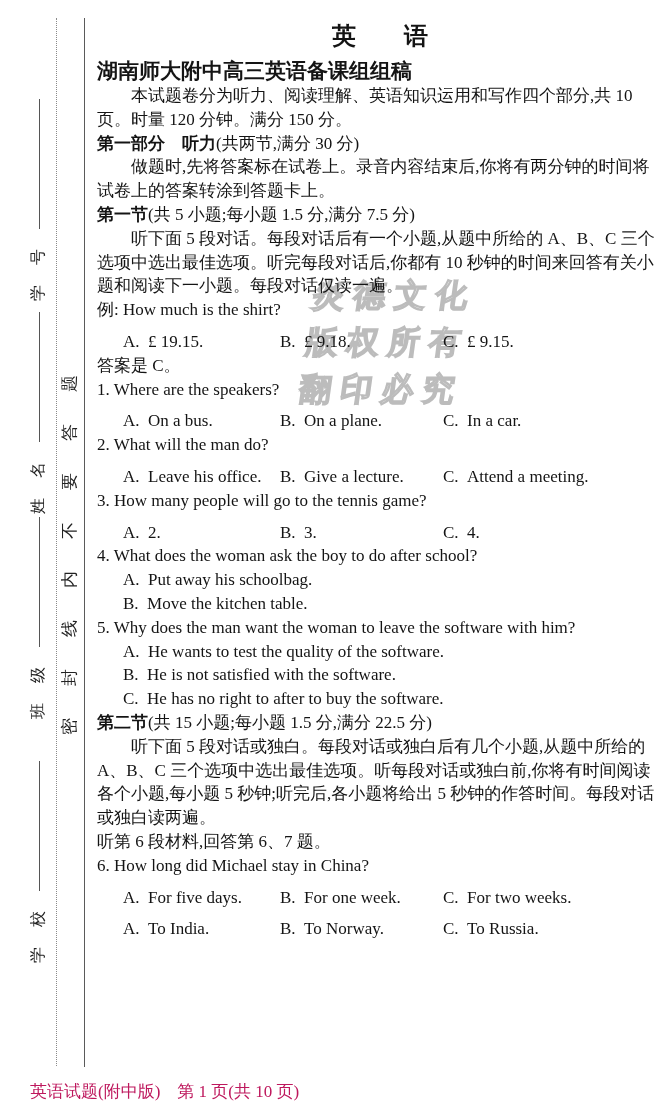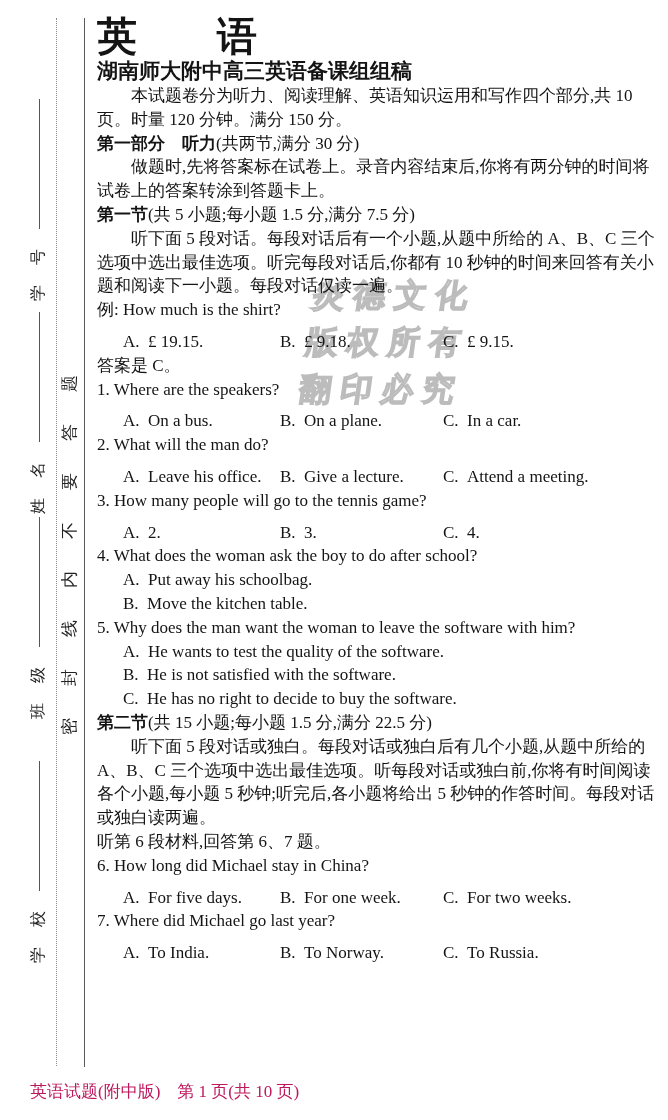--- a/index.html
+++ b/index.html
@@ -28,22 +28,22 @@
   .watermark{position:absolute;left:306px;top:272px;z-index:0;transform:skewX(-8deg);
              font-family:"Liberation Sans","DejaVu Sans",sans-serif;font-weight:bold;
              font-size:32px;line-height:47px;letter-spacing:9px;
              color:transparent;-webkit-text-stroke:1.3px #bcbcbc;}
 
   
   .content{position:absolute;left:97px;top:14px;width:566px;z-index:1;}
   .content p{margin:0;}
   .header-line{font-size:23px;line-height:30px;font-weight:bold;white-space:nowrap;
                font-family:"Liberation Serif","DejaVu Serif",serif;}
-  .main-title{margin-top:16px;font-size:40px;line-height:44px;font-weight:bold;
-              font-family:"Liberation Sans","DejaVu Sans",sans-serif;}
+  .main-title{margin-top:16px;font-size:24px;line-height:44px;font-weight:bold;
+              text-align:center;font-family:"Liberation Sans","DejaVu Sans",sans-serif;}
   .subtitle{margin-top:18px;font-size:21px;line-height:26px;font-weight:bold;
             text-align:left;padding-right:90px;
             font-family:"Liberation Sans","DejaVu Sans",sans-serif;}
   .body-text{font-size:17px;line-height:23.8px;}
   .intro{margin-top:46px;text-indent:2em;}
   .heading{margin-top:0;}
   .heading .hb{font-weight:bold;font-family:"Liberation Sans","DejaVu Sans",sans-serif;}
   .part-heading{margin-top:22px;}
   .note{text-indent:2em;}
   .flush{text-indent:0;}
@@ -126,34 +126,33 @@
       <span class="o3">C. 4.</span>
     </div>
 
     <p class="body-text flush">4. What does the woman ask the boy to do after school?</p>
     <p class="body-text opt-stacked">A. Put away his schoolbag.</p>
     <p class="body-text opt-stacked">B. Move the kitchen table.</p>
 
     <p class="body-text flush">5. Why does the man want the woman to leave the software with him?</p>
     <p class="body-text opt-stacked">A. He wants to test the quality of the software.</p>
     <p class="body-text opt-stacked">B. He is not satisfied with the software.</p>
-    <p class="body-text opt-stacked">C. He has no right to decide to buy the software.</p>
+    <p class="body-text opt-stacked">C. He has no right to after to buy the software.</p>
 
     <p class="body-text heading"><span class="hb">第二节</span><span>(共 15 小题;每小题 1.5 分,满分 22.5 分)</span></p>
     <p class="body-text note">听下面 5 段对话或独白。每段对话或独白后有几个小题,从题中所给的 A、B、C 三个选项中选出最佳选项。听每段对话或独白前,你将有时间阅读各个小题,每小题 5 秒钟;听完后,各小题将给出 5 秒钟的作答时间。每段对话或独白读两遍。</p>
     <p class="body-text flush">听第 6 段材料,回答第 6、7 题。</p>
 
     <p class="body-text flush">6. How long did Michael stay in China?</p>
     <div class="body-text opts-row">
       <span class="o1">A. For five days.</span>
       <span class="o2">B. For one week.</span>
       <span class="o3">C. For two weeks.</span>
     </div>
 
-    <p class="body-text flush">7. Where did Michael go last year?</p>
     <div class="body-text opts-row">
       <span class="o1">A. To India.</span>
       <span class="o2">B. To Norway.</span>
       <span class="o3">C. To Russia.</span>
     </div>
 
   </div>
 
   <div class="footer">英语试题(附中版)　第 1 页(共 10 页)</div>
 

